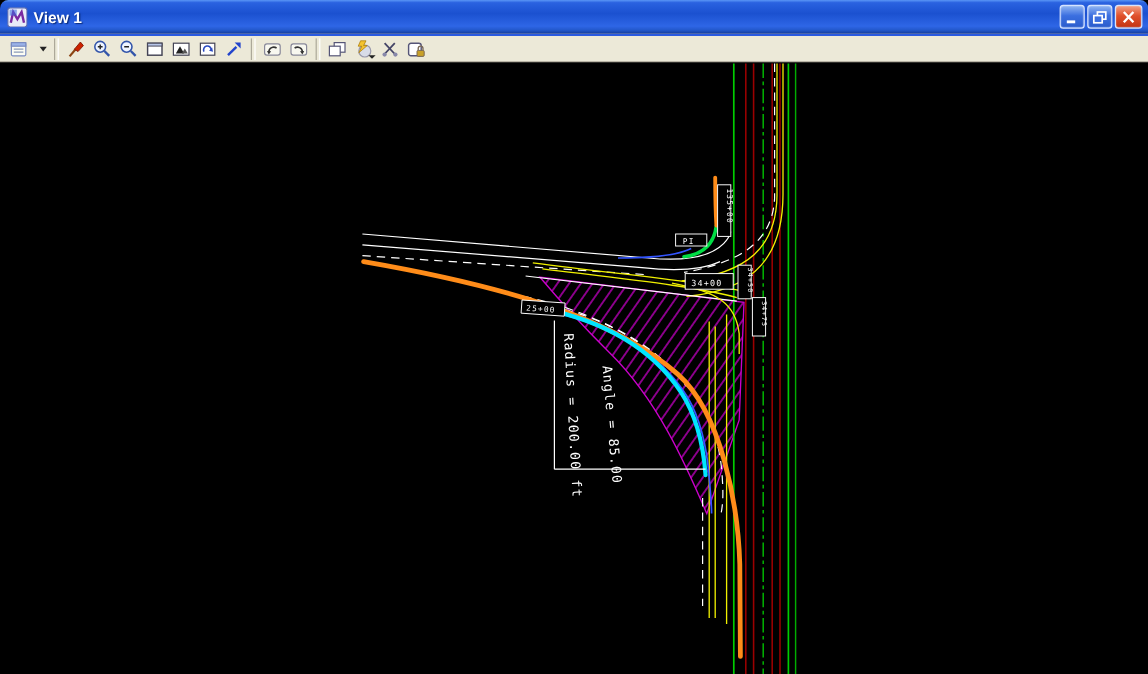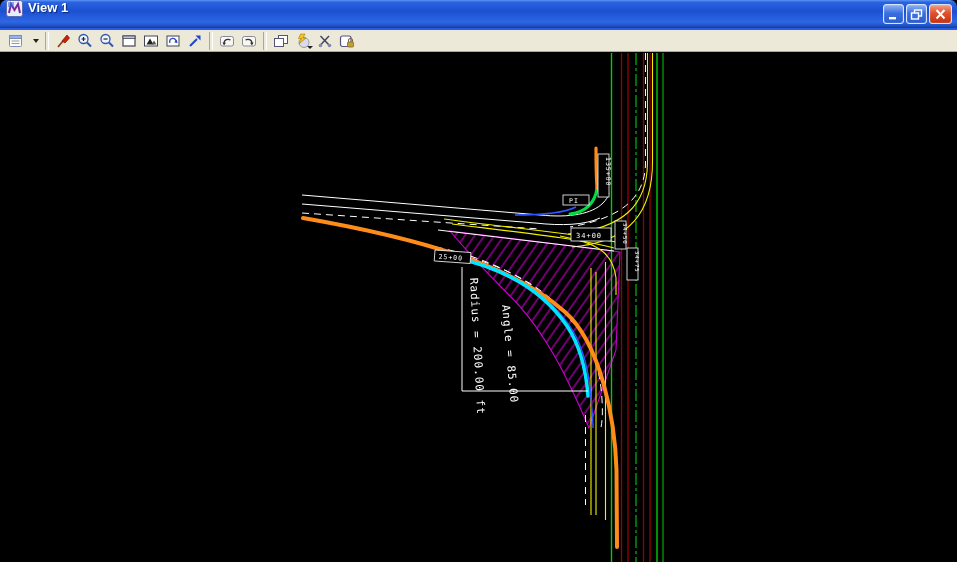--- a/index.html
+++ b/index.html
@@ -1,21 +1,21 @@
 <!DOCTYPE html>
 <html style="--c-background: #000000; --c-orange-curve: #ff8c19; --c-cyan-curve: #00e5ff; --c-hatch-magenta: #cc00cc; --c-edge-green: #00cc00; --c-dark-red: #9b0000; --c-centerline-green: #00bb00; --c-lane-yellow: #f0f000; --c-line-white: #ffffff; --c-line-blue: #3355ff; --c-fillet-green: #00dd44;"><head>
 <meta charset="utf-8">
 <style>
   html,body{margin:0;padding:0;background:#000;}
   .window{position:relative;width:957px;height:562px;overflow:hidden;background:#000;
           font-family:"Liberation Sans",sans-serif;}
   
   .titlebar{position:absolute;top:0;left:0;width:957px;height:28px;
     background:linear-gradient(180deg,#5a96f6 0%,#2a62e0 8%,#1b51d0 40%,#2e66e6 78%,#2257ca 90%,#123c9c 100%);
-    border-radius:7px 7px 0 0;display:flex;}
+    border-radius:7px 7px 0 0;display:flex;align-items:center;}
   .app-icon{width:17px;height:17px;margin:0 5px 0 6px;display:inline-block;}
   .title-text{color:#fff;font-weight:bold;font-size:13px;text-shadow:1px 1px 1px #0a2a7a;}
   .controls{position:absolute;right:5px;top:4px;display:flex;gap:2px;}
   .wbtn{width:21px;height:20px;border-radius:3px;border:1px solid #d6e4ff;padding:0;
         display:flex;align-items:center;justify-content:center;cursor:default;
         background:linear-gradient(180deg,#8fb4f2 0%,#3b6fe0 45%,#2a5ccc 100%);box-shadow:inset 0 0 1px #fff;}
   .wbtn.close{width:23px;background:linear-gradient(180deg,#f2a085 0%,#e0512c 45%,#c23312 100%);}
   
   .toolbar{position:absolute;top:28px;left:0;width:957px;height:24px;background:#ece9d8;
     border-top:2px solid #2a5ae0;border-bottom:1px solid #aca899;display:flex;align-items:center;padding-left:3px;box-sizing:border-box;}

